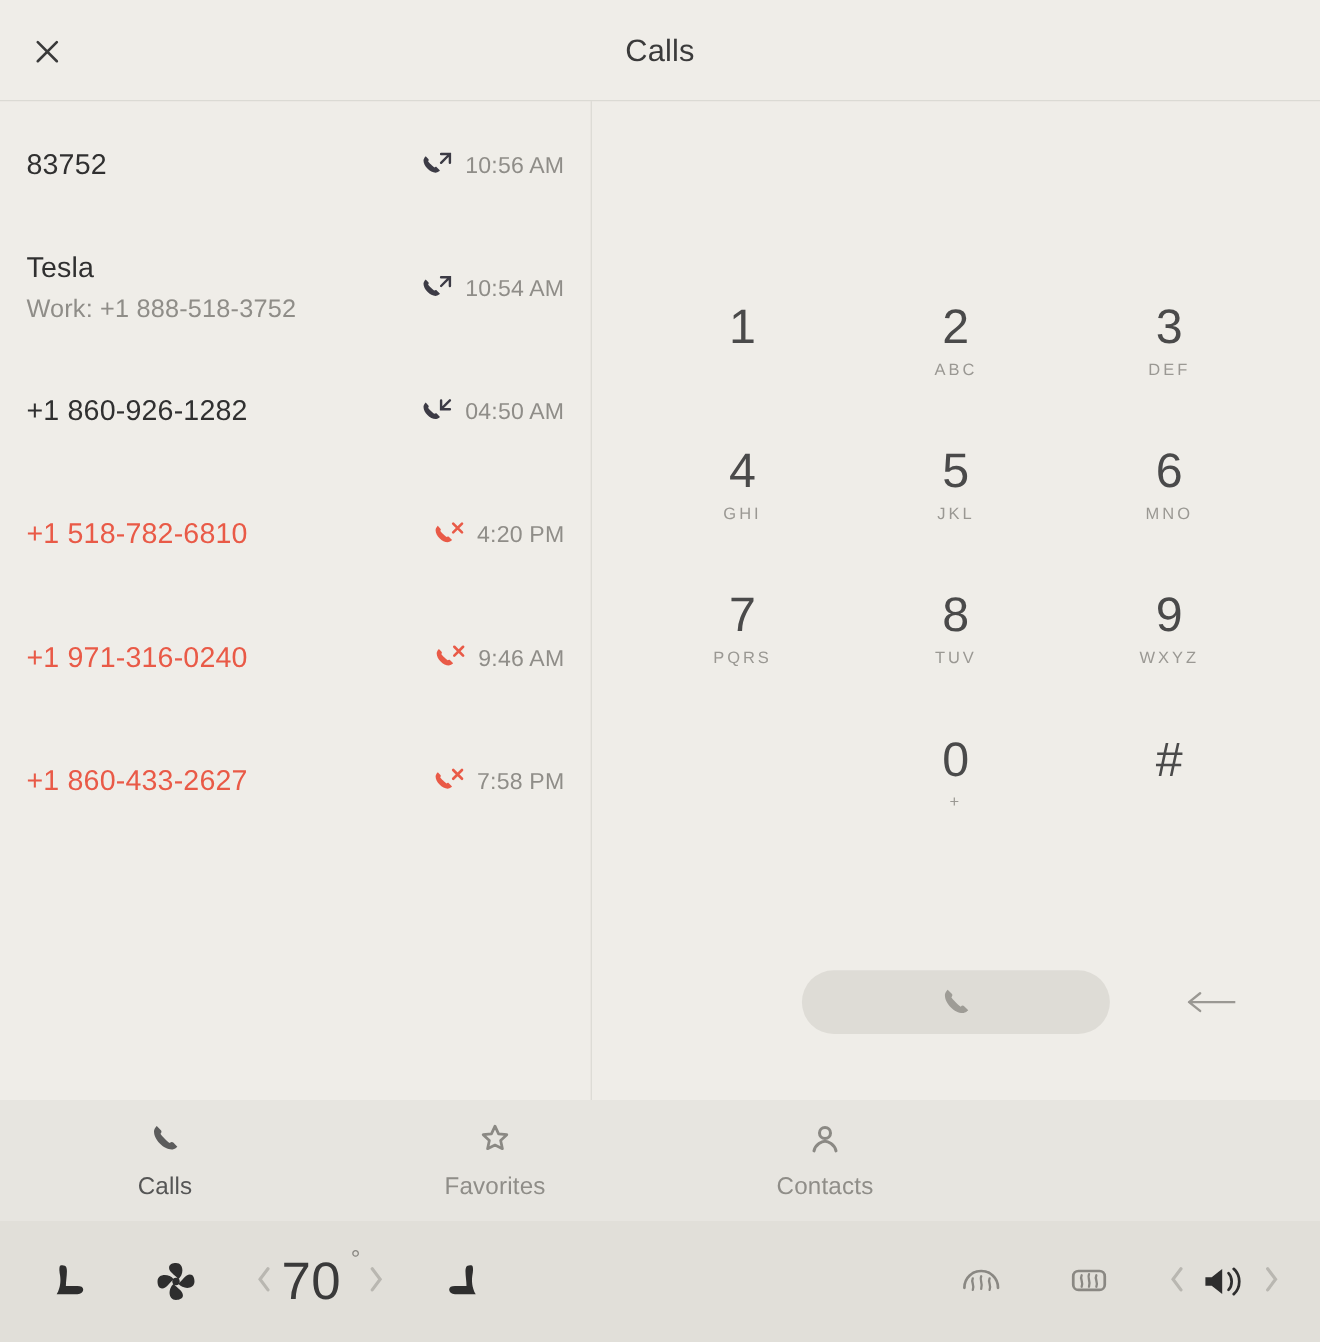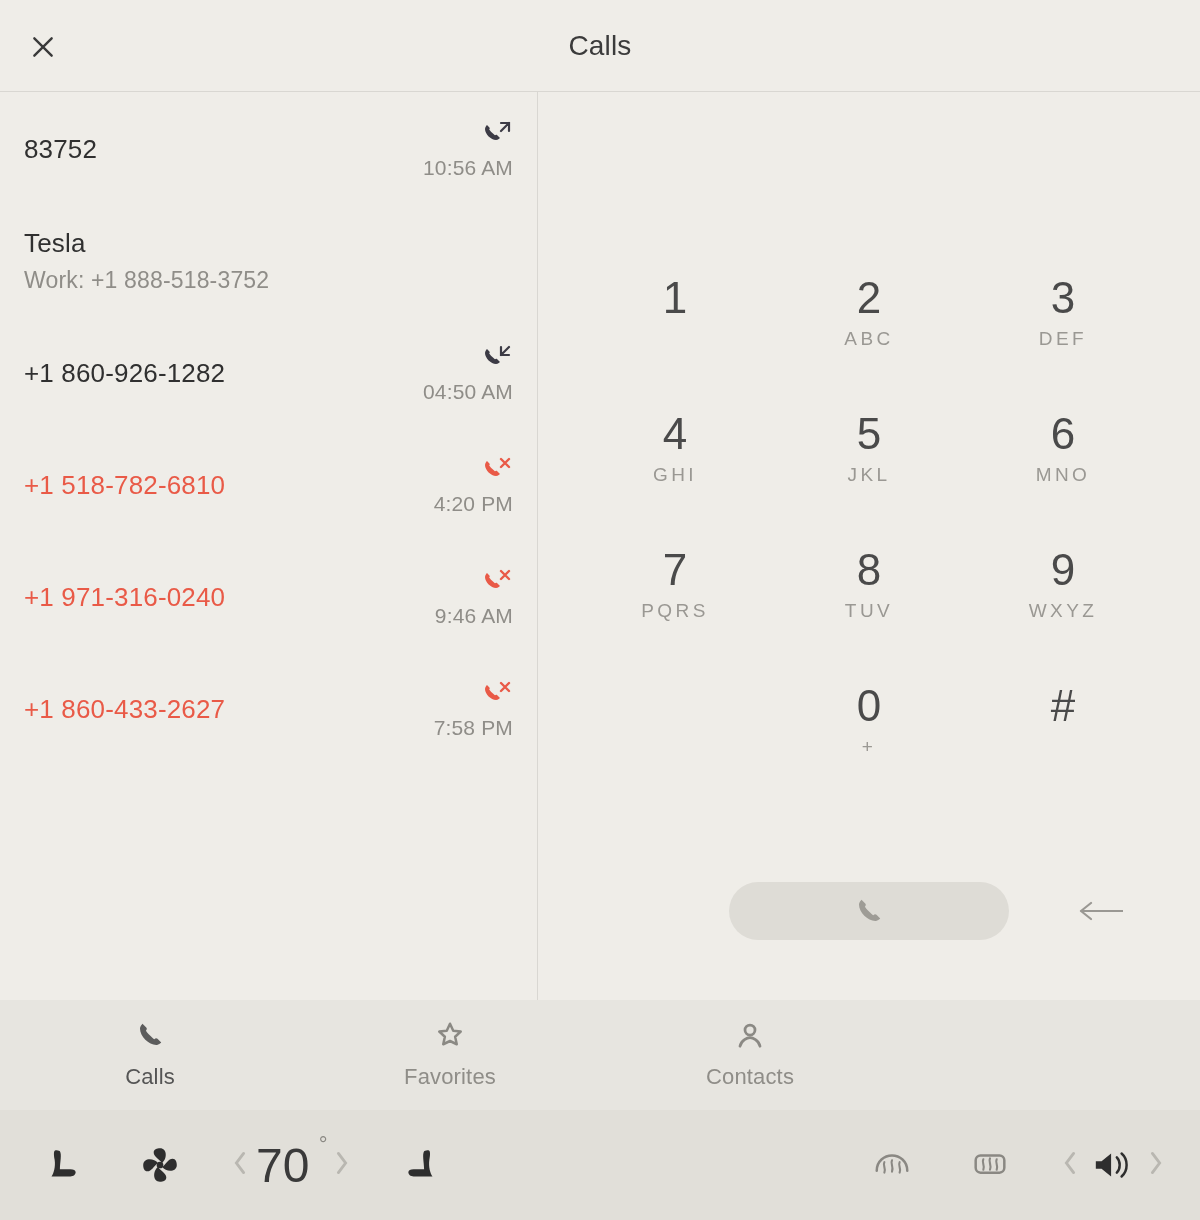--- a/index.html
+++ b/index.html
@@ -49,21 +49,21 @@
   
   .call{
     display:flex;align-items:center;justify-content:space-between;
     padding:16px 24px 24px 24px;min-height:112px;
   }
   .call .who{display:flex;flex-direction:column;gap:10px}
   .call .name{font-size:26px;font-weight:500;color:var(--text);line-height:1.05}
   .call.missed .name{color:var(--missed);font-weight:500}
   .call .sub{font-size:23px;color:var(--muted);font-weight:400}
   .call .when{
-    display:flex;flex-direction:column;align-items:flex-end;gap:10px;
+    display:flex;flex-direction:row;align-items:flex-end;gap:10px;
     min-width:120px;text-align:right;
   }
   .call .when .icon{height:26px;display:flex;align-items:center;justify-content:center}
   .call .when .icon svg{width:34px;height:26px}
   .call.missed .when .icon svg{color:var(--missed)}
   .call .when .time{font-size:21px;color:var(--muted);font-weight:400}
 
   
   .dial{
     position:absolute;inset:0;
@@ -71,21 +71,21 @@
   }
   .keys{
     display:grid;grid-template-columns:repeat(3,1fr);
     row-gap:62px;column-gap:0;justify-items:center;
   }
   .key{
     width:190px;display:flex;flex-direction:column;align-items:center;gap:8px;
     cursor:pointer;user-select:none;
   }
   .key .digit{font-size:44px;font-weight:300;color:#4a4a4a;line-height:1}
-  .key .letters{font-size:19px;color:var(--key-sub);letter-spacing:.18em}
+  .key .letters{font-size:15px;color:var(--key-sub);letter-spacing:.18em}
   .key.blank .digit{visibility:hidden}
 
   .dial-actions{
     position:absolute;left:0;right:0;bottom:60px;
     display:grid;grid-template-columns:repeat(3,1fr);align-items:center;justify-items:center;
     padding:0 40px;
   }
   .call-btn{
     grid-column:2;
     width:280px;height:58px;border-radius:30px;background:var(--pill);
@@ -157,20 +157,31 @@
     </g>
             </svg>
           </div>
       <div class="time">10:56 AM</div>
     </div>
       </div>
       <div class="call">
     <div class="who">
       <div class="name">Tesla</div>
       <div class="sub">Work: +1 888-518-3752</div>
+    </div>
+    <div class="when">
+      <div class="icon">
+            <svg viewBox="0 0 34 26">
+              <g fill="#3c3b45">
+      <path d="M8 5 C8 5 6 7 6 9 C6 14 12 20 17 20 C19 20 21 18 21 18 L18 15 C17.4 14.4 16.5 14.7 16 15.2 C14.6 14.4 11 11 10.2 9.6 C10.7 9.1 11 8.2 10.4 7.6 Z"></path>
+      <path d="M22 3 L30 3 L30 11 M30 3 L22 11" stroke="#3c3b45" stroke-width="2.2" stroke-linecap="round" fill="none"></path>
+    </g>
+            </svg>
+          </div>
+      <div class="time">10:54 AM</div>
     </div>
       </div>
       <div class="call">
     <div class="who">
       <div class="name">+1 860-926-1282</div>
 
     </div>
     <div class="when">
       <div class="icon">
             <svg viewBox="0 0 34 26">

